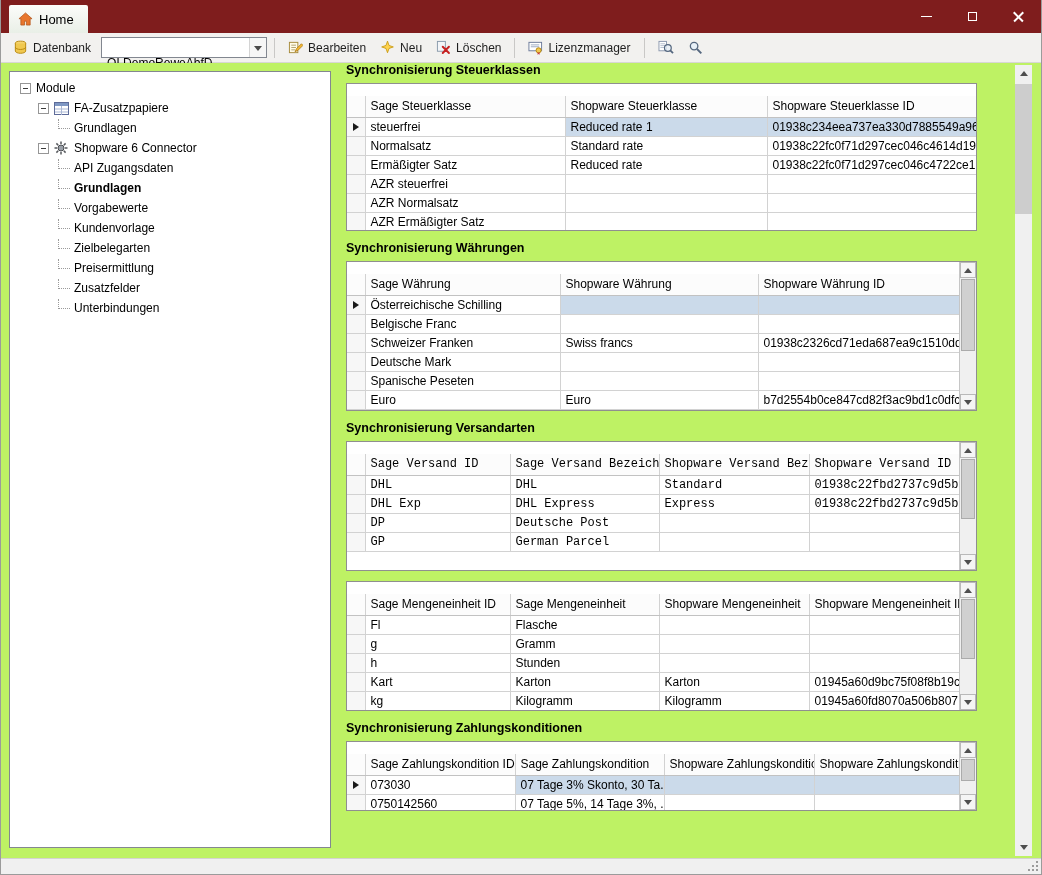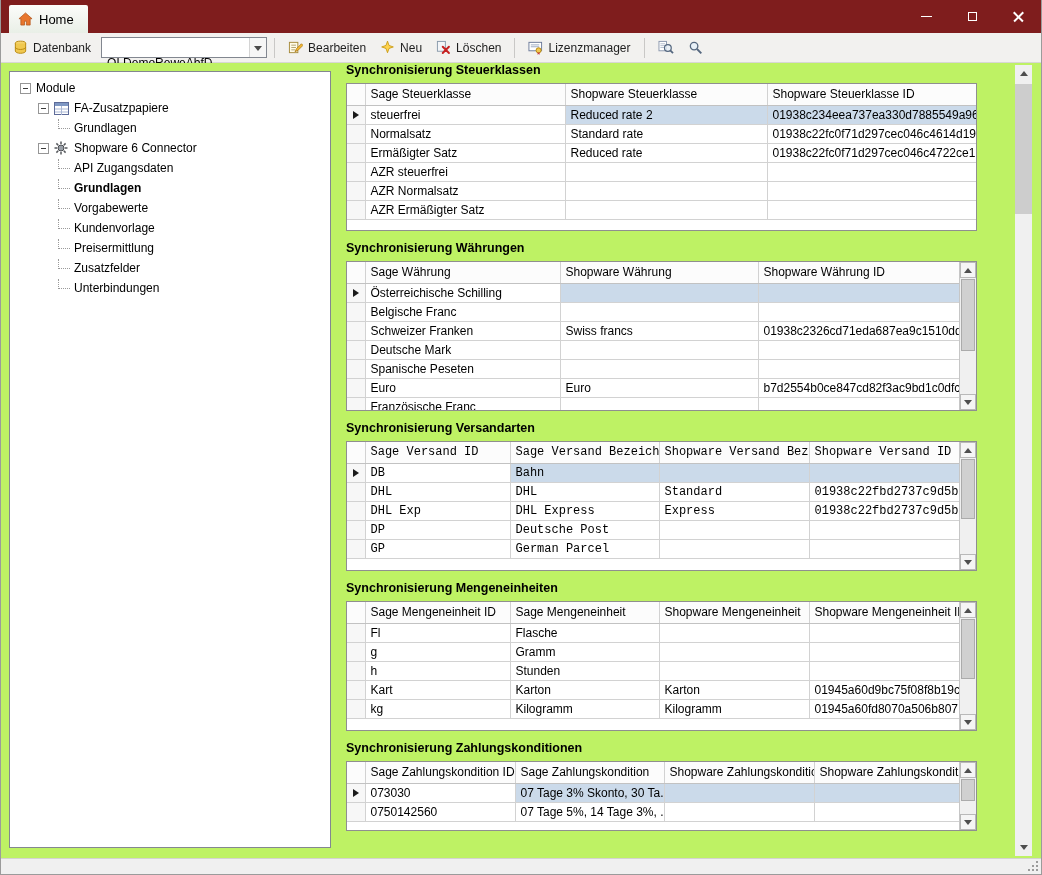--- a/index.html
+++ b/index.html
@@ -42,21 +42,21 @@
   .expander::after { content:""; position:absolute; left:2px; right:2px; top:4px; height:1px; background:#3c3c3c; }
   .tree-stub { width:12px; height:10px; border-left:1px dotted #9a9a9a; border-bottom:1px dotted #9a9a9a; margin:-9px 4px 0 0; flex:none; }
   .tree-icon { width:16px; height:14px; margin-right:4px; flex:none; display:flex; align-items:center; }
 
   .content { position:absolute; left:338px; top:0; right:30px; bottom:6px; overflow:hidden; }
   .section { padding-left:7px; }
   .section-title { font-weight:bold; font-size:12.5px; margin-bottom:6px; }
 
   
   .grid { position:relative; border:1px solid #8f8f8f; overflow:hidden; background:#fff; margin-bottom:10px; width:631px; }
-  .grid table { border-collapse:collapse; table-layout:fixed; }
+  .grid table { border-collapse:collapse; table-layout:fixed;margin-top:12px; }
   .grid th, .grid td { border-right:1px solid #d2d2d2; border-bottom:1px solid #d2d2d2; padding:0 5px; height:19px; font-weight:normal; text-align:left; white-space:nowrap; overflow:hidden; font-size:12px; }
   .grid thead th { height:21px; background:#fcfcfc; border-bottom:1px solid #c2c2c2; }
   .sel-col { width:18px; padding:0 !important; background:#f7f7f7; }
   td.hl { background:#cbdaea; }
   .cur-arrow { width:0; height:0; border-top:4px solid transparent; border-bottom:4px solid transparent; border-left:6px solid #1a1a1a; margin:0 auto; }
 
   .gvscroll { position:absolute; top:0; right:0; bottom:0; width:17px; background:#f0f0f0; border-left:1px solid #c6c6c6; display:flex; flex-direction:column; }
   .gs-btn { height:16px; background:#f5f5f5; border:1px solid #b9b9b9; display:flex; align-items:center; justify-content:center; flex:none; }
   .gs-track { flex:1; position:relative; }
   .gs-thumb { position:absolute; top:1px; left:1px; right:1px; height:62%; background:#d0d0d0; border:1px solid #ababab; }
@@ -215,20 +215,24 @@
           <span class="tree-stub"></span>
           <span class="tree-label">Grundlagen</span>
         </div>
         <div class="tree-item depth2">
           <span class="tree-stub"></span>
           <span class="tree-label">Vorgabewerte</span>
         </div>
         <div class="tree-item depth2">
           <span class="tree-stub"></span>
           <span class="tree-label">Kundenvorlage</span>
+        </div>
+        <div class="tree-item depth2">
+          <span class="tree-stub"></span>
+          <span class="tree-label">Zielbelegarten</span>
         </div>
         <div class="tree-item depth2">
           <span class="tree-stub"></span>
           <span class="tree-label">Preisermittlung</span>
         </div>
         <div class="tree-item depth2">
           <span class="tree-stub"></span>
           <span class="tree-label">Zusatzfelder</span>
         </div>
         <div class="tree-item depth2">
@@ -254,21 +258,21 @@
                   <th>Shopware Steuerklasse</th>
                   <th>Shopware Steuerklasse ID</th>
                 </tr>
               </thead>
               <tbody>
                 <tr>
                   <td class="sel-col">
                     <div class="cur-arrow"></div>
                   </td>
                   <td>steuerfrei</td>
-                  <td class="hl">Reduced rate 2</td>
+                  <td class="hl">Reduced rate 1</td>
                   <td class="hl">01938c234eea737ea330d7885549a96c</td>
                 </tr>
                 <tr>
                   <td class="sel-col"></td>
                   <td>Normalsatz</td>
                   <td>Standard rate</td>
                   <td>01938c22fc0f71d297cec046c4614d19</td>
                 </tr>
                 <tr>
                   <td class="sel-col"></td>
@@ -391,29 +395,20 @@
                 <tr>
                   <th class="sel-col"></th>
                   <th>Sage Versand ID</th>
                   <th>Sage Versand Bezeichnung</th>
                   <th>Shopware Versand Bezeich...</th>
                   <th>Shopware Versand ID</th>
                 </tr>
               </thead>
               <tbody>
                 <tr>
-                  <td class="sel-col">
-                    <div class="cur-arrow"></div>
-                  </td>
-                  <td>DB</td>
-                  <td class="hl">Bahn</td>
-                  <td class="hl"></td>
-                  <td class="hl"></td>
-                </tr>
-                <tr>
                   <td class="sel-col"></td>
                   <td>DHL</td>
                   <td>DHL</td>
                   <td>Standard</td>
                   <td>01938c22fbd2737c9d5b365...</td>
                 </tr>
                 <tr>
                   <td class="sel-col"></td>
                   <td>DHL Exp</td>
                   <td>DHL Express</td>
@@ -443,21 +438,20 @@
               <div class="gs-track">
                 <div class="gs-thumb"></div>
               </div>
               <div class="gs-btn">
                 <span class="tri-down"></span>
               </div>
             </div>
           </div>
         </div>
         <div class="section">
-          <div class="section-title">Synchronisierung Mengeneinheiten</div>
           <div class="grid" style="height: 130px;">
             <table style="width: 612px;">
               <colgroup>
                 <col style="width: 18px;">
                 <col style="width: 145px;">
                 <col style="width: 149px;">
                 <col style="width: 150px;">
                 <col style="width: 151px;">
               </colgroup>
               <thead>

